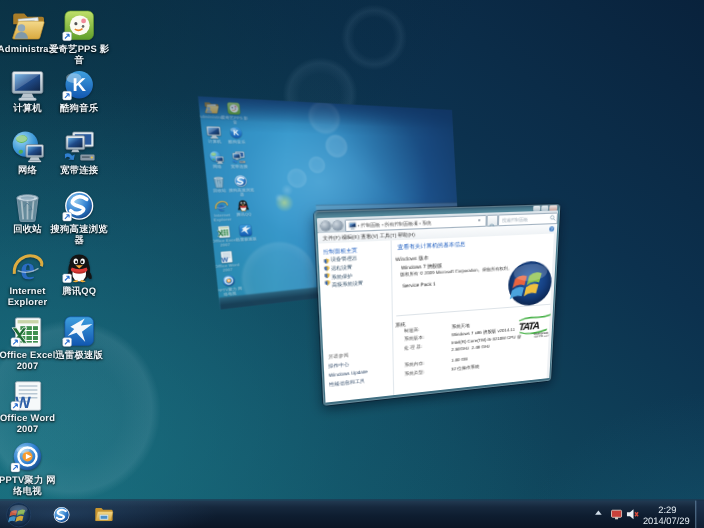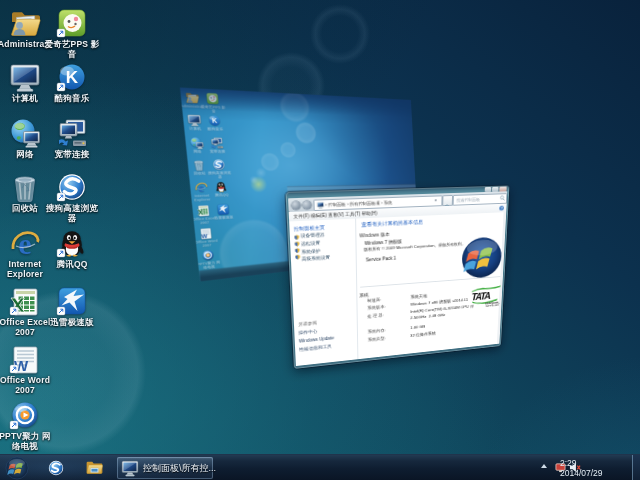--- a/index.html
+++ b/index.html
@@ -56,21 +56,21 @@
  border-radius:4px;
  background:linear-gradient(180deg,#27485c 0,#416f84 2px,#528799 5px,#4a7e90 12px,#3f6e81 100%);
  box-shadow:0 4px 12px rgba(0,10,25,.55), 0 0 0 1px rgba(12,32,48,.5), inset 0 0 0 1px rgba(255,255,255,.22);
 }
 
 #taskbar{position:absolute;left:0;top:454px;width:640px;height:26px;
  background:linear-gradient(180deg,#223a52 0,#16283d 6px,#0e1d30 14px,#0a1525 100%);
  border-top:1px solid #20344c; box-sizing:border-box;}
 #taskbar:before{content:"";position:absolute;left:0;top:0;width:240px;height:26px;
  background:radial-gradient(ellipse 190px 30px at 55px 13px, rgba(80,140,200,.26), rgba(80,140,200,0) 75%);}
-.traytxt{position:absolute;color:#e4edf4;font-size:8.5px;line-height:9px;text-align:left;}
+.traytxt{position:absolute;color:#e4edf4;font-size:8.5px;line-height:9px;text-align:right;}
 </style></head>
 <body>
 <svg width="0" height="0" style="position:absolute">
     <defs>
 <linearGradient id="gfold" x1="0" y1="0" x2="0" y2="1">
         <stop offset="0" stop-color="#f3d98b"></stop>
         <stop offset="1" stop-color="#d9a93f"></stop>
       </linearGradient>
 <linearGradient id="gscr" x1="0" y1="0" x2="1" y2="1">
         <stop offset="0" stop-color="#5fa8e0"></stop>
@@ -518,28 +518,20 @@
     </svg>
     <svg class="abs" style="left:47px;top:4px" width="18" height="18" viewBox="0 0 32 30">
         <use href="#i-sogou"></use>
       </svg>
     <svg class="abs" style="left:85px;top:4px" width="19" height="18" viewBox="0 0 32 32">
       <path d="M2 7 q0-2 2-2 h8 l2.5 3 H28 q2 0 2 2 v14 q0 2-2 2 H4 q-2 0-2-2z" fill="#c8952f"></path>
       <path d="M2.5 25.5 L5.5 12 q.3-1.2 1.6-1.2 H29 q1.6 0 1.3 1.5 L27.6 24 q-.3 1.5-1.9 1.5 H4 q-1.8 0-1.5 0z" fill="url(#gfold)" stroke="#b8892c" stroke-width=".6"></path>
       <rect x="9" y="16" width="14" height="8" rx="1" fill="#e8f2f8" stroke="#8aa" stroke-width=".5"></rect>
         <rect x="10.5" y="17.5" width="11" height="5" fill="#4a90c8"></rect>
     </svg>
-    <div class="abs" style="left:117px;top:2px;width:96px;height:22px;border-radius:2px;
-      background:linear-gradient(180deg,rgba(140,180,215,.30),rgba(85,125,165,.16) 50%,rgba(50,80,120,.20));
-      box-shadow:inset 0 0 0 1px rgba(165,200,235,.33), inset 0 1px 2px rgba(255,255,255,.18);">
-      <svg class="abs" style="left:4px;top:2px" width="18" height="18" viewBox="0 0 32 30">
-          <use href="#i-pc"></use>
-        </svg>
-      <div class="abs" style="left:26px;top:5px;font-size:9px;color:#eef3f8;white-space:nowrap;text-shadow:0 1px 1px #000">控制面板\所有控...</div>
-    </div>
     <div class="abs" style="left:541px;top:9px;width:0;height:0;border-left:3.5px solid transparent;border-right:3.5px solid transparent;border-bottom:4.5px solid #cfdce8"></div>
     <svg class="abs" style="left:555px;top:7px" width="11" height="11" viewBox="0 0 12 12">
         <rect x="1" y="2" width="10" height="7" rx="1" fill="#c8413a" stroke="#e8d8d0" stroke-width=".8"></rect>
         <rect x="4.5" y="9" width="3" height="2" fill="#d8ccc4"></rect>
       </svg>
     <svg class="abs" style="left:569px;top:7px" width="12" height="11" viewBox="0 0 13 12">
         <path d="M1 4 h3 l3.5-3 v10 L4 8 H1z" fill="#e8eef4"></path>
         <path d="M9 4 l3 4 m0-4 l-3 4" stroke="#d84a3a" stroke-width="1.4"></path>
       </svg>
     <div class="traytxt" style="left:560px;top:4px;width:55px">2:29</div>

